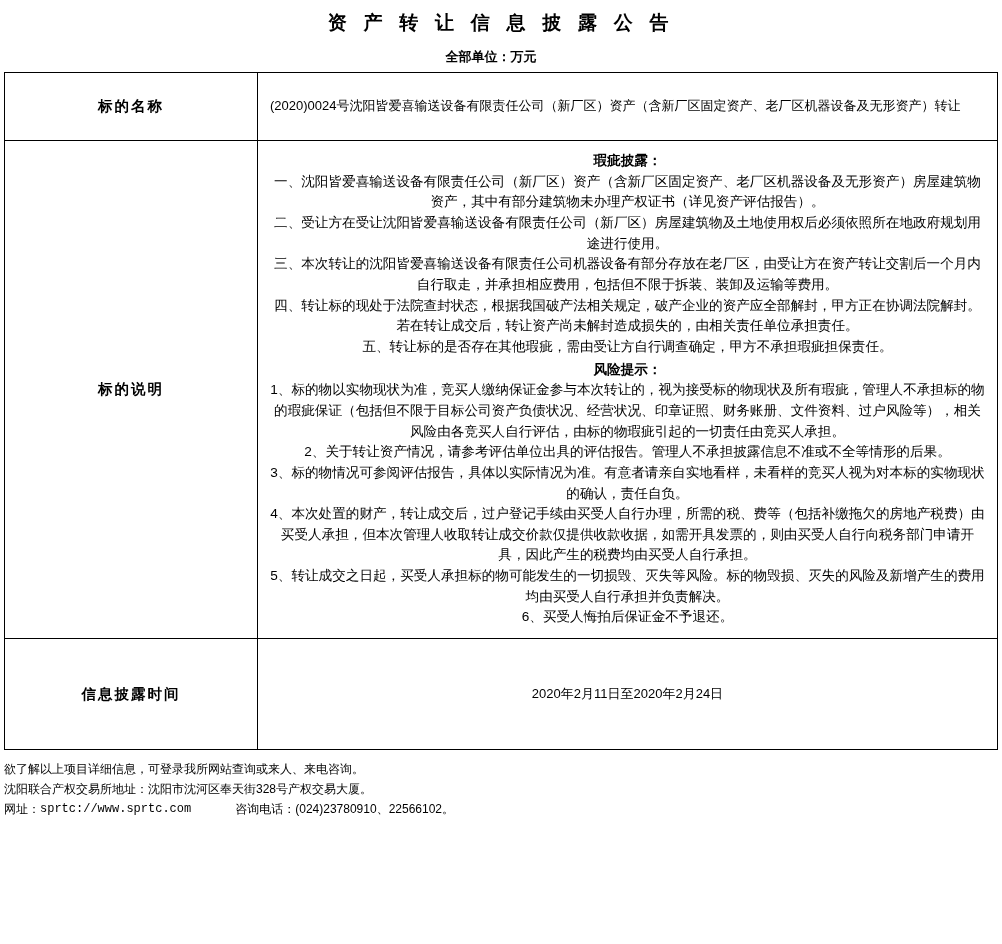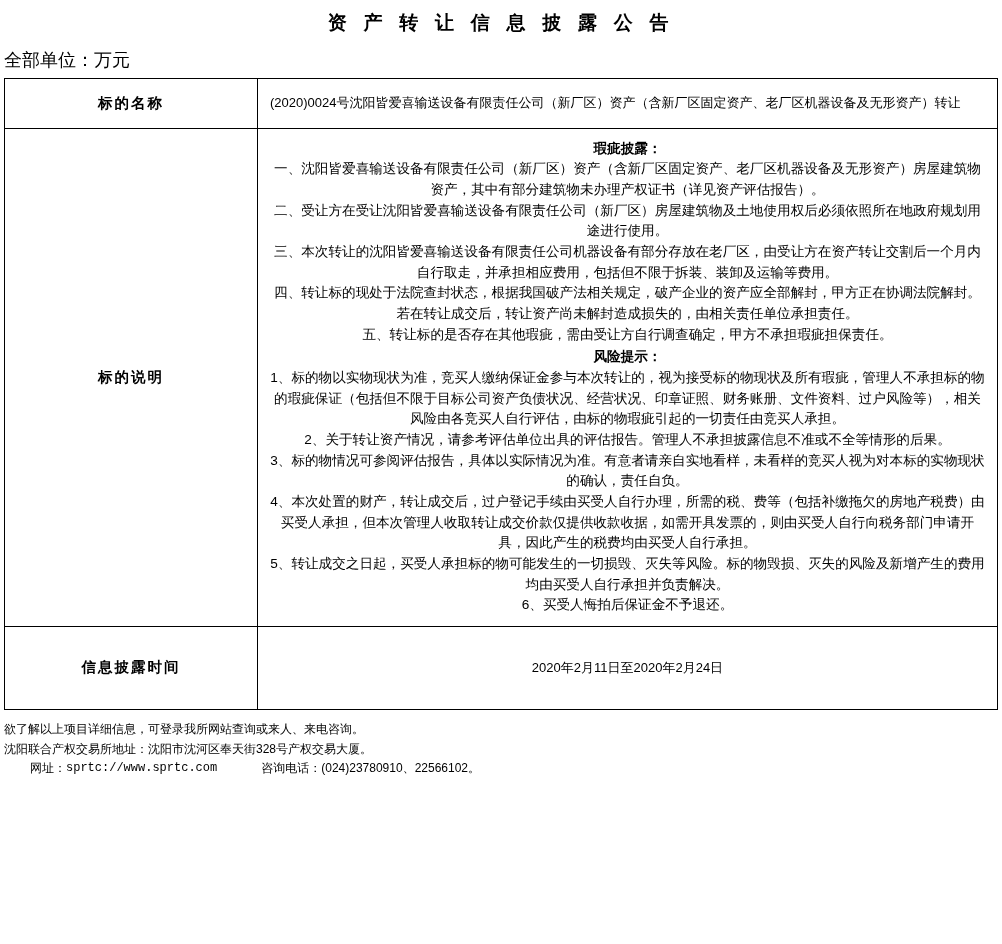--- a/index.html
+++ b/index.html
@@ -23,42 +23,42 @@
   }
   .doc-title {
     text-align: center;
     font-size: 19px;
     font-weight: bold;
     letter-spacing: 6px;
     padding: 10px 0 12px 0;
     font-family: "Liberation Serif", "DejaVu Serif", serif;
   }
   .unit-line {
-    text-align: left;
-    font-size: 18px;
-    font-weight: normal;
+    text-align: center;
+    font-size: 13px;
+    font-weight: bold;
     padding: 0 20px 6px 0;
   }
   table.main {
     width: 994px;
     border-collapse: collapse;
     table-layout: fixed;
     margin: 0 auto;
   }
   table.main td {
     border: 1px solid #000000;
     vertical-align: middle;
   }
   td.label {
     width: 253px;
     text-align: center;
     font-weight: bold;
     font-size: 14.5px;
     letter-spacing: 2px;
-    padding: 6px 4px;
+    padding: 24px 4px;
   }
   td.value {
     padding: 10px 12px;
     font-size: 13px;
     line-height: 1.55;
   }
   td.value.center {
     text-align: center;
   }
   .row-name td.value {
@@ -86,21 +86,20 @@
     width: 994px;
     font-size: 12px;
     line-height: 1.65;
     font-family: "Liberation Sans", "DejaVu Sans", sans-serif;
   }
   .footer .mono {
     font-family: "Liberation Mono", "DejaVu Sans Mono", monospace;
   }
   .footer-row {
     display: flex;
-    margin-left: 26px;
   }
 </style>
 </head>
 <body>
 
 <div class="page">
 
   <div class="doc-title">资 产 转 让 信 息 披 露 公 告</div>
 
   <div class="unit-line">全部单位：万元</div>

